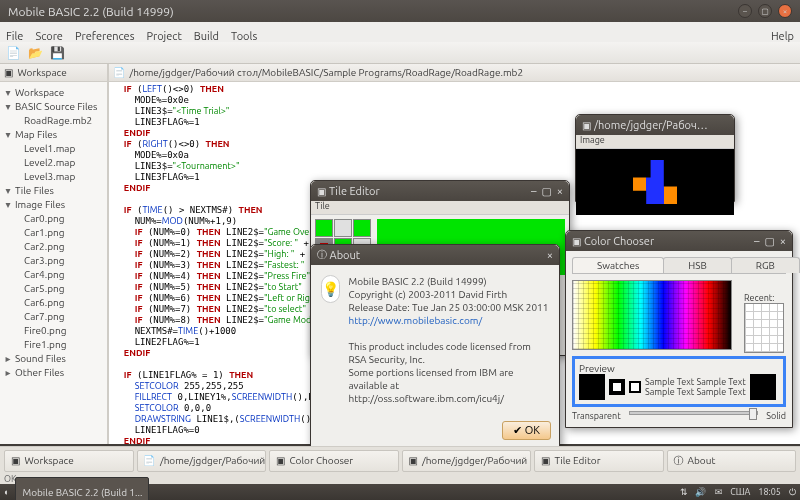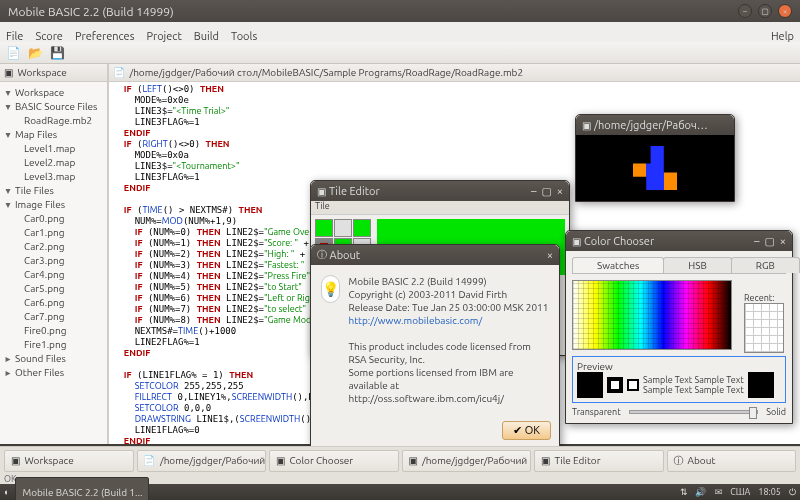--- a/index.html
+++ b/index.html
@@ -51,28 +51,28 @@
 .sw-grid { margin-top:6px; width:160px; height:70px; background:
   linear-gradient(90deg,#fff,#ff0,#0f0,#0ff,#00f,#f0f,#f00,#000);
   position:relative; border:1px solid #888; }
 .sw-grid::after { content:""; position:absolute; inset:0; background:
   repeating-linear-gradient(0deg,rgba(0,0,0,.15) 0 1px,transparent 1px 5px),
   repeating-linear-gradient(90deg,rgba(0,0,0,.15) 0 1px,transparent 1px 5px); }
 .recent { position:absolute; right:8px; top:42px; width:40px; font-size:9px; }
 .recent-grid { width:40px; height:50px; background:#fff; border:1px solid #888;
   background-image:repeating-linear-gradient(0deg,#ccc 0 1px,transparent 1px 8px),
   repeating-linear-gradient(90deg,#ccc 0 1px,transparent 1px 8px); }
-.preview { margin-top:6px; border:1px solid #3b82f6; padding:4px; }
+.preview { margin-top:6px; border:3px solid #3b82f6; padding:4px; }
 .pv-row { display:flex; align-items:center; gap:4px; }
 .pv-big { width:26px; height:26px; background:#000; }
 .pv-med { width:16px; height:16px; background:#000; display:flex; align-items:center; justify-content:center; }
 .pv-med span { width:8px; height:8px; background:#fff; }
 .pv-sm { width:12px; height:12px; background:#fff; border:2px solid #000; }
 .pv-txt { font-size:9px; }
-.slider-row { display:flex; align-items:center; gap:8px; margin-top:4px; font-size:9px; }
+.slider-row { display:flex; align-items:flex-start; gap:8px; margin-top:4px; font-size:9px; }
 .slider { flex:1; height:4px; background:#ccc; border:1px solid #999; position:relative; }
 .slider .knob { position:absolute; right:0; top:-4px; width:8px; height:12px; background:#eee; border:1px solid #888; }
 
 .taskbar { position:absolute; bottom:26px; left:0; right:0; height:28px; background:#e4e1db; border-top:1px solid #cfccc6; display:flex; align-items:center; padding:2px 4px; gap:3px; }
 .taskbtn { flex:1; height:22px; background:linear-gradient(#f4f2ee,#e6e3dd); border:1px solid #c8c5bf; border-radius:2px; display:flex; align-items:center; padding:0 6px; font-size:10px; gap:4px; overflow:hidden; white-space:nowrap; }
 .statusbar { position:absolute; bottom:16px; left:0; right:0; height:10px; background:#e4e1db; font-size:9px; padding:0 4px; color:#666; }
 .ostask { position:absolute; bottom:0; left:0; right:0; height:16px; background:linear-gradient(#4a4540,#3a3632); display:flex; align-items:center; padding:0 4px; color:#ddd; font-size:9px; gap:6px; }
 .ostask .tab { background:#5a544e; border:1px solid #333; border-radius:2px; padding:0 6px; height:30px; display:flex; align-items:center; }
 .ostask .right { margin-left:auto; display:flex; gap:8px; align-items:center; }
 .micon { font-size:10px; }
@@ -208,20 +208,21 @@
      255,255,255
      0,LINEY3%,(),H%
      0,0,0
      LINE3$,(()-(LINE3$))/2,LINEY3%
     LINE3FLAG%=0
   </div>
   </div>
 
   <div class="fwin img-win">
     <div class="ft"><span class="micon">▣</span>&nbsp;<span style="white-space:nowrap;overflow:hidden;text-overflow:ellipsis;max-width:120px;display:inline-block;">/home/jgdger/Рабочий стол/MobileBASIC/Samp</span></div>
+    <div style="height:14px;background:#e4e1db;border-bottom:1px solid #ccc;padding:0 4px;font-size:9px;">Image</div>
     <div class="img-body">
         <div class="sprite"></div>
       </div>
   </div>
 
   <div class="fwin tile-ed">
     <div class="ft"><span class="micon">▣</span>&nbsp;<span>Tile Editor</span>
       <div class="controls">
           <div class="ctrl">–</div>
           <div class="ctrl">▢</div>

